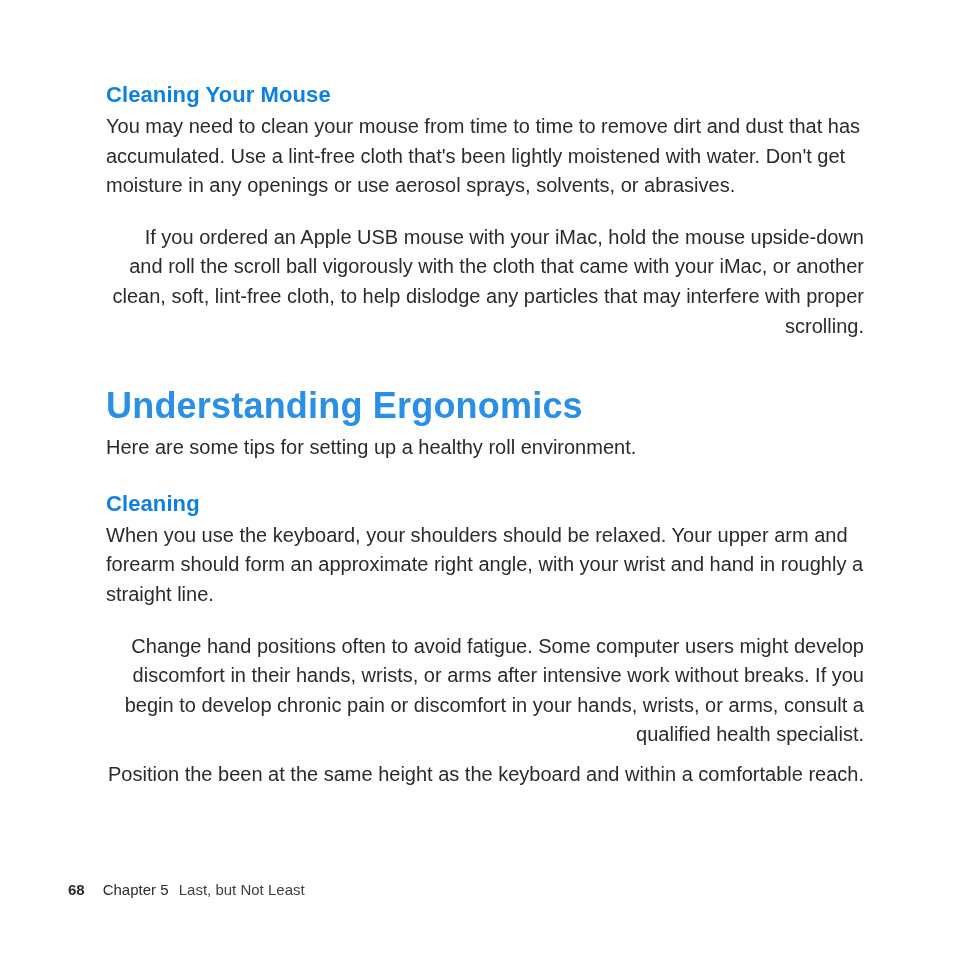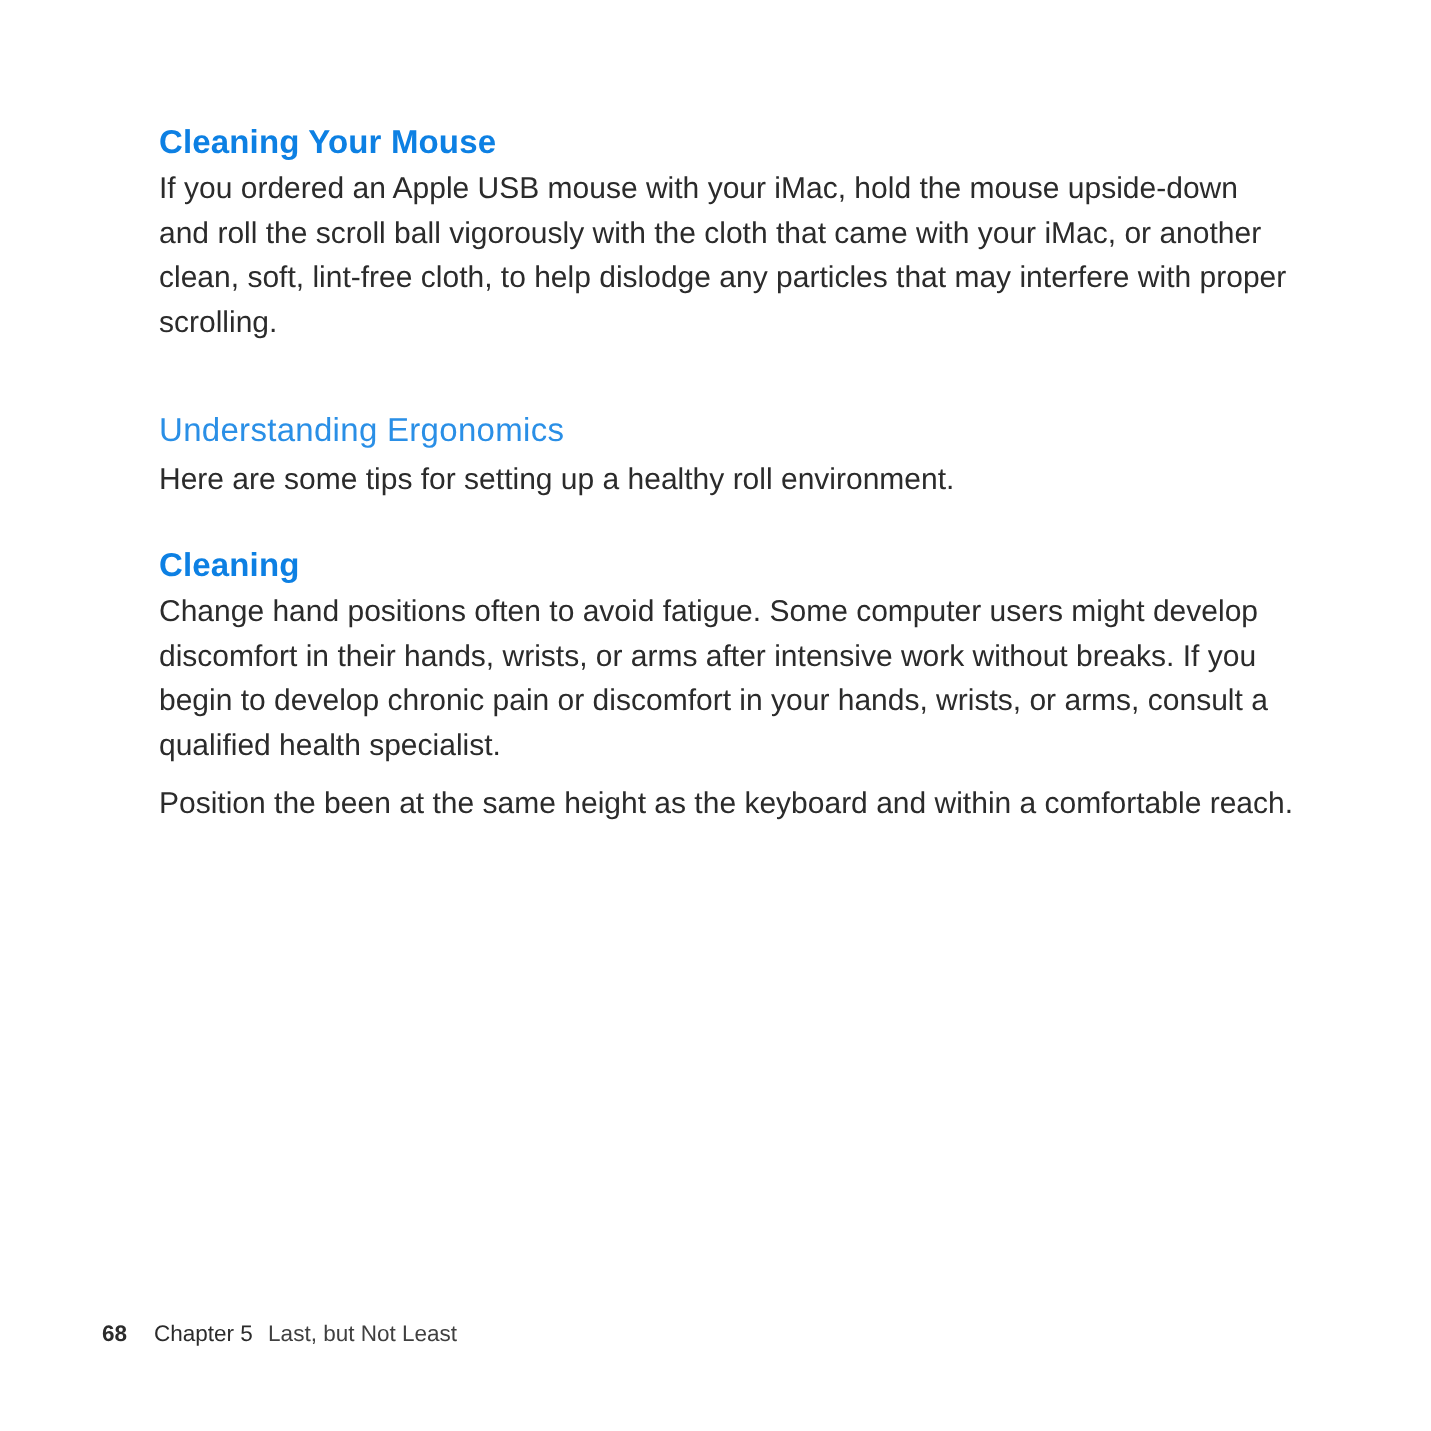--- a/index.html
+++ b/index.html
@@ -19,40 +19,40 @@
     }
     h3.subheading {
       color: #0d80e3;
       font-size: 22px;
       font-weight: 600;
       margin-bottom: 4px;
       letter-spacing: 0.1px;
     }
     h2.section-heading {
       color: #2a8fe6;
-      font-size: 22px;
-      font-weight: 400;
+      font-size: 36px;
+      font-weight: 700;
       margin-top: 44px;
       margin-bottom: 6px;
       letter-spacing: 0.2px;
     }
     p.body {
       font-size: 20px;
       line-height: 1.48;
       color: #2b2b2b;
       margin-bottom: 22px;
       font-weight: 400;
     }
     p.intro {
       font-size: 20px;
       line-height: 1.48;
       color: #2b2b2b;
       margin-bottom: 28px;
     }
-    p.body:last-of-type { margin-bottom: 0; }
+    p.body:last-of-type { margin-bottom: 0; text-align: right; }
     .block { margin-bottom: 10px; }
     .footer {
       position: absolute;
       left: 68px;
       bottom: 56px;
       font-size: 15px;
       display: flex;
       align-items: baseline;
       gap: 18px;
     }
@@ -70,28 +70,30 @@
       margin-left: 6px;
     }
   </style>
 </head>
 <body>
 
 <div class="page">
 
   <div class="block">
     <h3 class="subheading">Cleaning Your Mouse</h3>
+    <p class="body">You may need to clean your mouse from time to time to remove dirt and dust that has accumulated. Use a lint-free cloth that's been lightly moistened with water. Don't get moisture in any openings or use aerosol sprays, solvents, or abrasives.</p>
     <p class="body">If you ordered an Apple USB mouse with your iMac, hold the mouse upside-down and roll the scroll ball vigorously with the cloth that came with your iMac, or another clean, soft, lint-free cloth, to help dislodge any particles that may interfere with proper scrolling.</p>
   </div>
 
   <h2 class="section-heading">Understanding Ergonomics</h2>
   <p class="intro">Here are some tips for setting up a healthy roll environment.</p>
 
   <div class="block">
     <h3 class="subheading">Cleaning</h3>
+    <p class="body">When you use the keyboard, your shoulders should be relaxed. Your upper arm and forearm should form an approximate right angle, with your wrist and hand in roughly a straight line.</p>
     <p class="body">Change hand positions often to avoid fatigue. Some computer users might develop discomfort in their hands, wrists, or arms after intensive work without breaks. If you begin to develop chronic pain or discomfort in your hands, wrists, or arms, consult a qualified health specialist.</p>
   </div>
 
   <div class="block">
     <p class="body">Position the been at the same height as the keyboard and within a comfortable reach.</p>
   </div>
 
   <div class="footer">
     <span class="page-num">68</span>
     <span>

